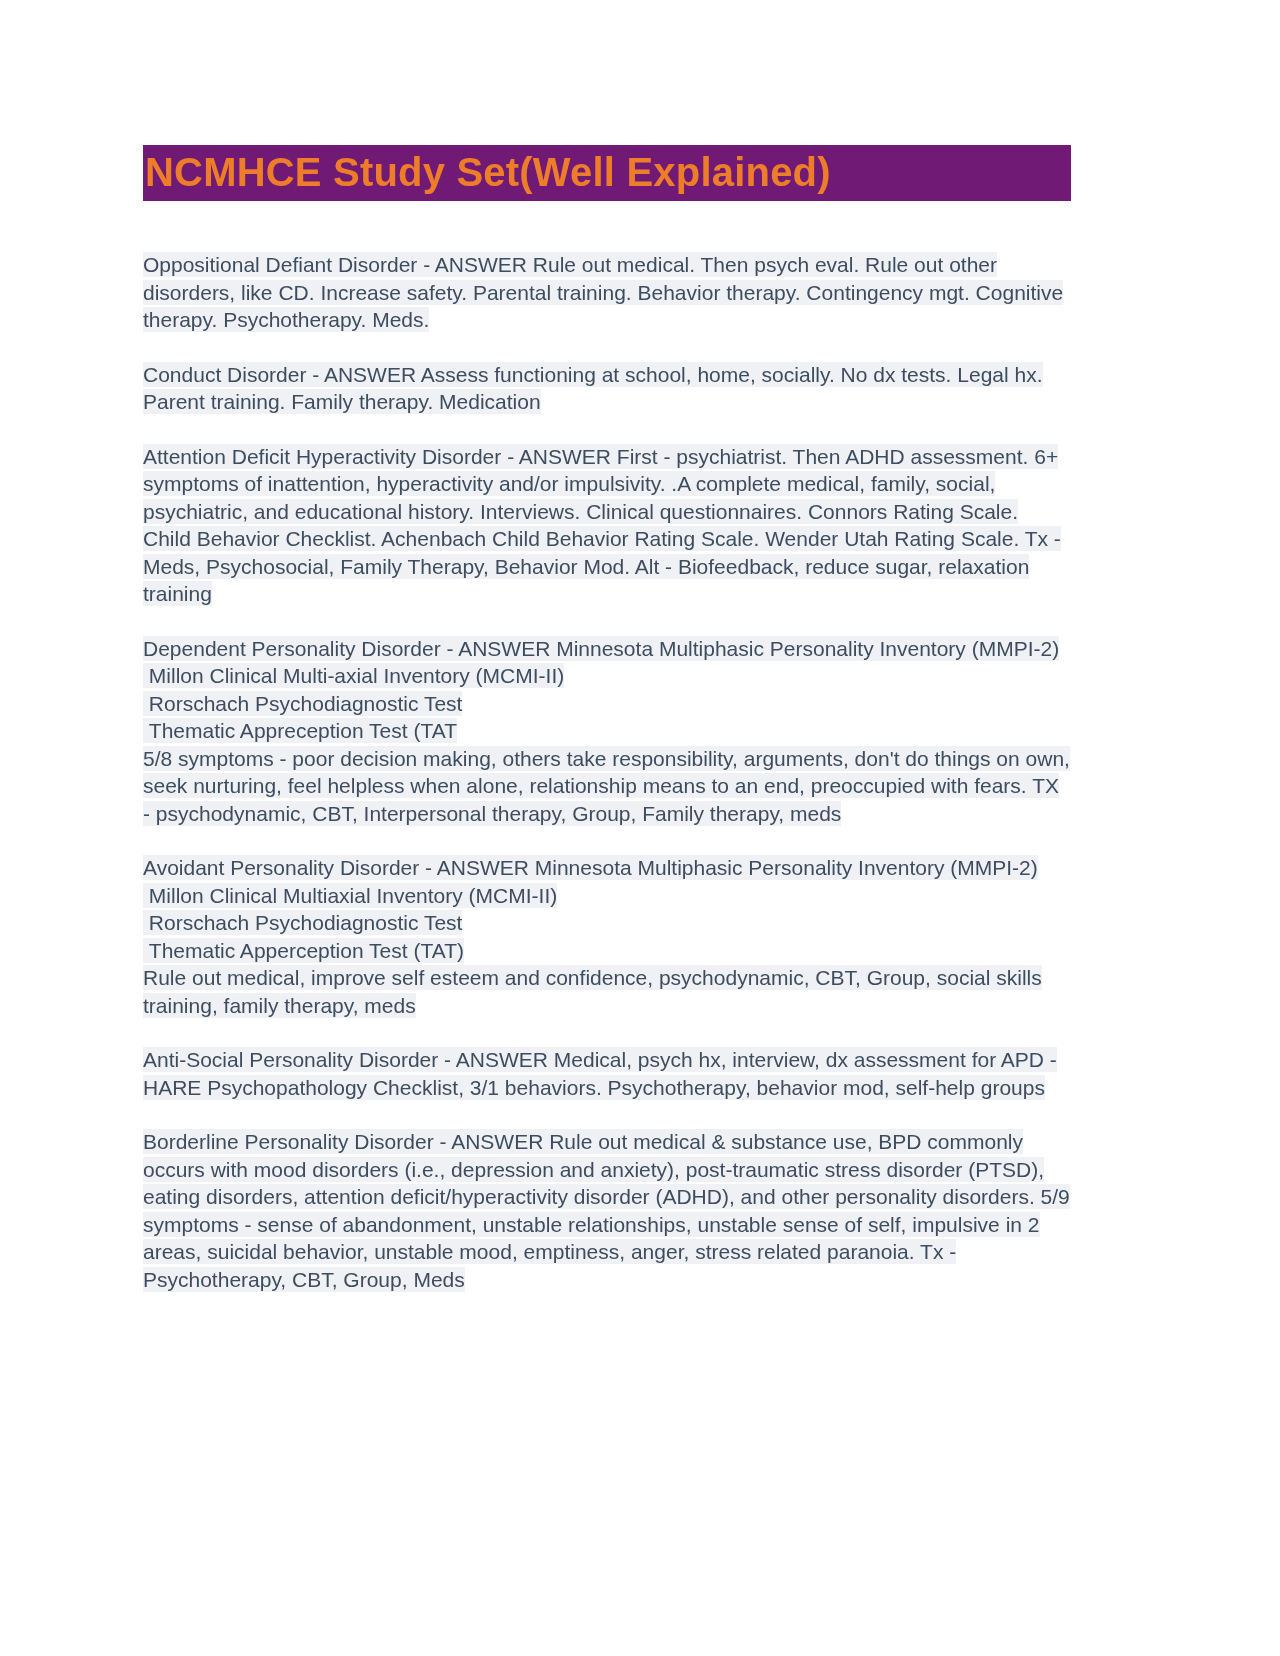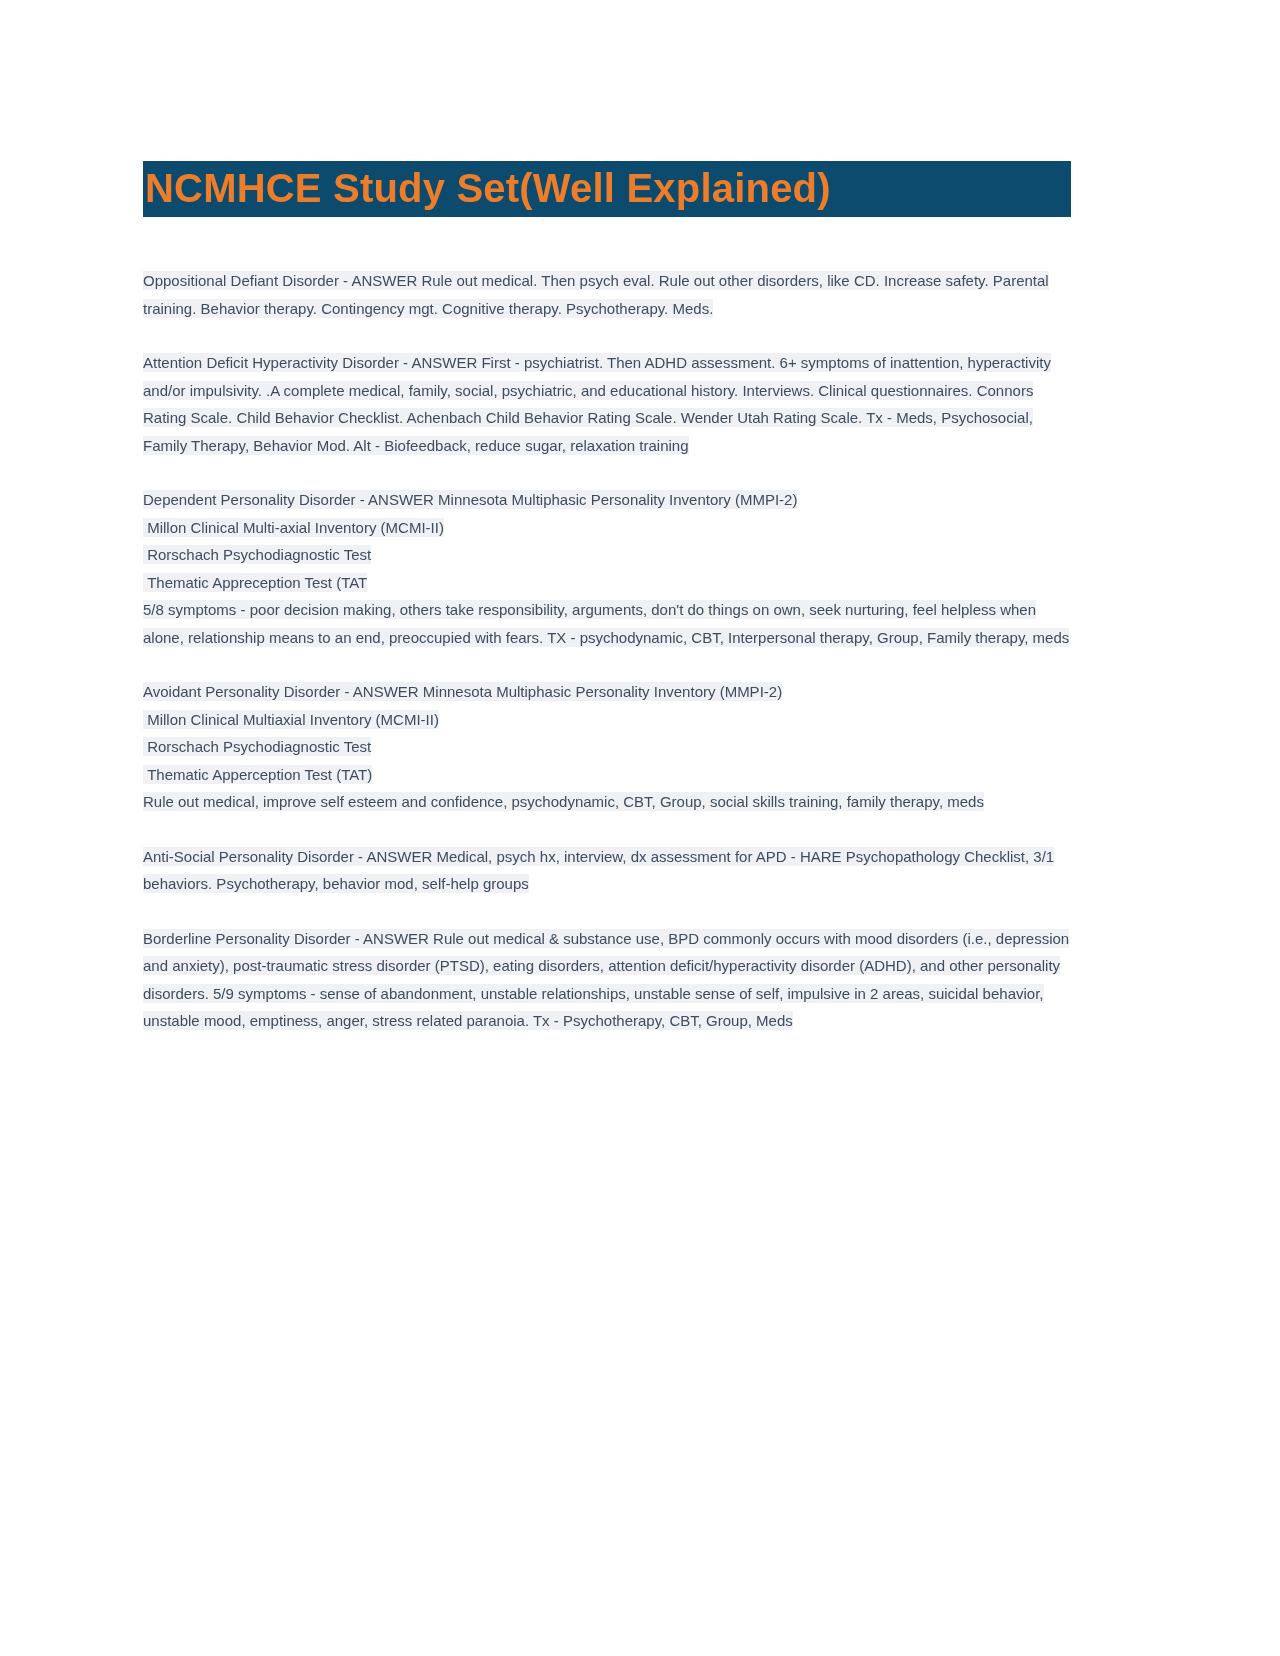--- a/index.html
+++ b/index.html
@@ -14,32 +14,32 @@
     box-sizing: border-box;
   }
   .page {
     box-sizing: border-box;
     width: 1280px;
     min-height: 1656px;
     padding: 145px 209px 120px 143px;
     background: #ffffff;
   }
   .doc-title {
-    margin: 16px 0 50px 0;
-    background: #0c4a6e;
+    margin: 0 0 50px 0;
+    background: #701a75;
     padding: 5px 2px 7px 2px;
     font-size: 40px;
     line-height: 1.1;
     font-weight: bold;
     color: #ee7d2a;
     letter-spacing: 0.2px;
   }
   .entry {
     margin: 8px 0 27px 0;
-    font-size: 15px;
+    font-size: 21px;
     line-height: 27.5px;
     color: #3e4d5e;
   }
   .entry-text {
     white-space: pre-line;
     background: #eff1f5;
     padding: 1px 0;
     box-decoration-break: clone;
     -webkit-box-decoration-break: clone;
   }
@@ -52,20 +52,23 @@
   <h1 class="doc-title">
     <span>NCMHCE Study Set(Well Explained)</span>
   </h1>
 
   <div>
 
     <p class="entry">
       <span class="entry-text">Oppositional Defiant Disorder - ANSWER Rule out medical. Then psych eval. Rule out other disorders, like CD. Increase safety. Parental training. Behavior therapy. Contingency mgt. Cognitive therapy. Psychotherapy. Meds.</span>
     </p>
 
+    <p class="entry">
+      <span class="entry-text">Conduct Disorder - ANSWER Assess functioning at school, home, socially. No dx tests. Legal hx. Parent training. Family therapy. Medication</span>
+    </p>
 
     <p class="entry">
       <span class="entry-text">Attention Deficit Hyperactivity Disorder - ANSWER First - psychiatrist. Then ADHD assessment. 6+ symptoms of inattention, hyperactivity and/or impulsivity. .A complete medical, family, social, psychiatric, and educational history. Interviews. Clinical questionnaires. Connors Rating Scale. Child Behavior Checklist. Achenbach Child Behavior Rating Scale. Wender Utah Rating Scale. Tx - Meds, Psychosocial, Family Therapy, Behavior Mod. Alt - Biofeedback, reduce sugar, relaxation training</span>
     </p>
 
     <p class="entry">
       <span class="entry-text">Dependent Personality Disorder - ANSWER Minnesota Multiphasic Personality Inventory (MMPI-2)
 &nbsp;Millon Clinical Multi-axial Inventory (MCMI-II)
 &nbsp;Rorschach Psychodiagnostic Test
 &nbsp;Thematic Appreception Test (TAT

